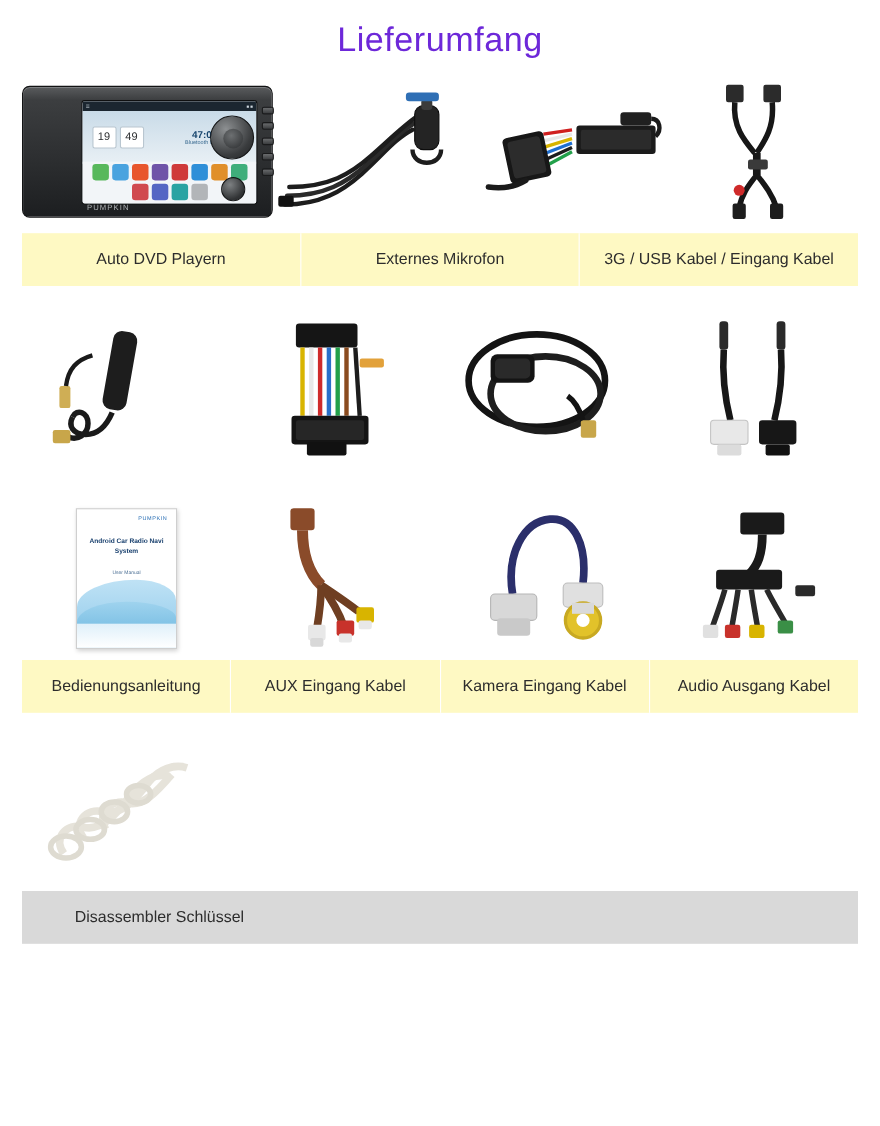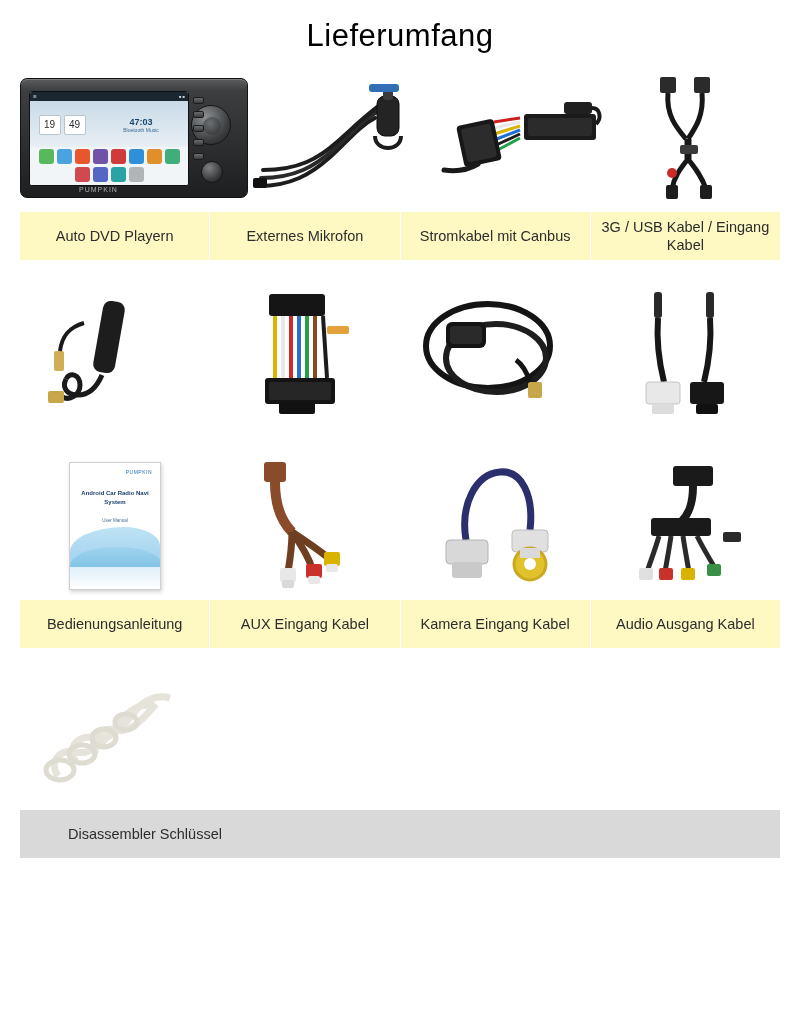--- a/index.html
+++ b/index.html
@@ -14,21 +14,21 @@
   .page {
     position: relative;
     width: 800px;
     height: 1024px;
     background: #ffffff;
     overflow: hidden;
   }
   .title {
     text-align: center;
     font-size: 31px;
-    color: #000000;
+    color: #6d28d9;
     font-weight: normal;
     letter-spacing: 0.5px;
     padding-top: 18px;
     padding-bottom: 10px;
     margin: 0;
   }
   .grid-row {
     width: 760px;
     margin: 0 auto;
     position: relative;
@@ -94,20 +94,21 @@
     padding: 6px 8px;
     position: relative;
   }
   .dvd .screen {
     width: 160px; height: 95px;
     background: #e8eef4;
     border-radius: 3px;
     border: 1px solid #0f1011;
     position: relative;
     overflow: hidden;
+    margin-left: 45px;
   }
   .dvd .screen .statusbar {
     position:absolute; top:0; left:0; right:0; height:9px;
     background:#1b2630; display:flex; align-items:center; justify-content:space-between;
     padding:0 3px;
   }
   .dvd .screen .statusbar span { font-size:4px; color:#cfd8df; }
   .dvd .screen .upper {
     position:absolute; top:9px; left:0; right:0; height:48px;
     background:linear-gradient(180deg,#c9dbe8,#e9f0f5);
@@ -282,21 +283,20 @@
           <rect x="68" y="112" width="12" height="14" rx="2" fill="#1d1d1d"></rect>
           <circle cx="40" cy="100" r="5" fill="#cf2a2a"></circle>
           <rect x="48" y="72" width="18" height="9" rx="2" fill="#3a3a3a"></rect>
         </svg>
       </div>
     </div>
 
     <div class="label-row">
       <div class="label-cell">Auto DVD Playern</div>
       <div class="label-cell">Externes Mikrofon</div>
-      <div class="label-cell">Stromkabel mit Canbus</div>
       <div class="label-cell">3G / USB Kabel / Eingang Kabel</div>
     </div>
   </div>
 
   <div class="row-gap"></div>
 
   <div class="grid-row">
     <div class="img-row">
 
       <div class="img-cell">

